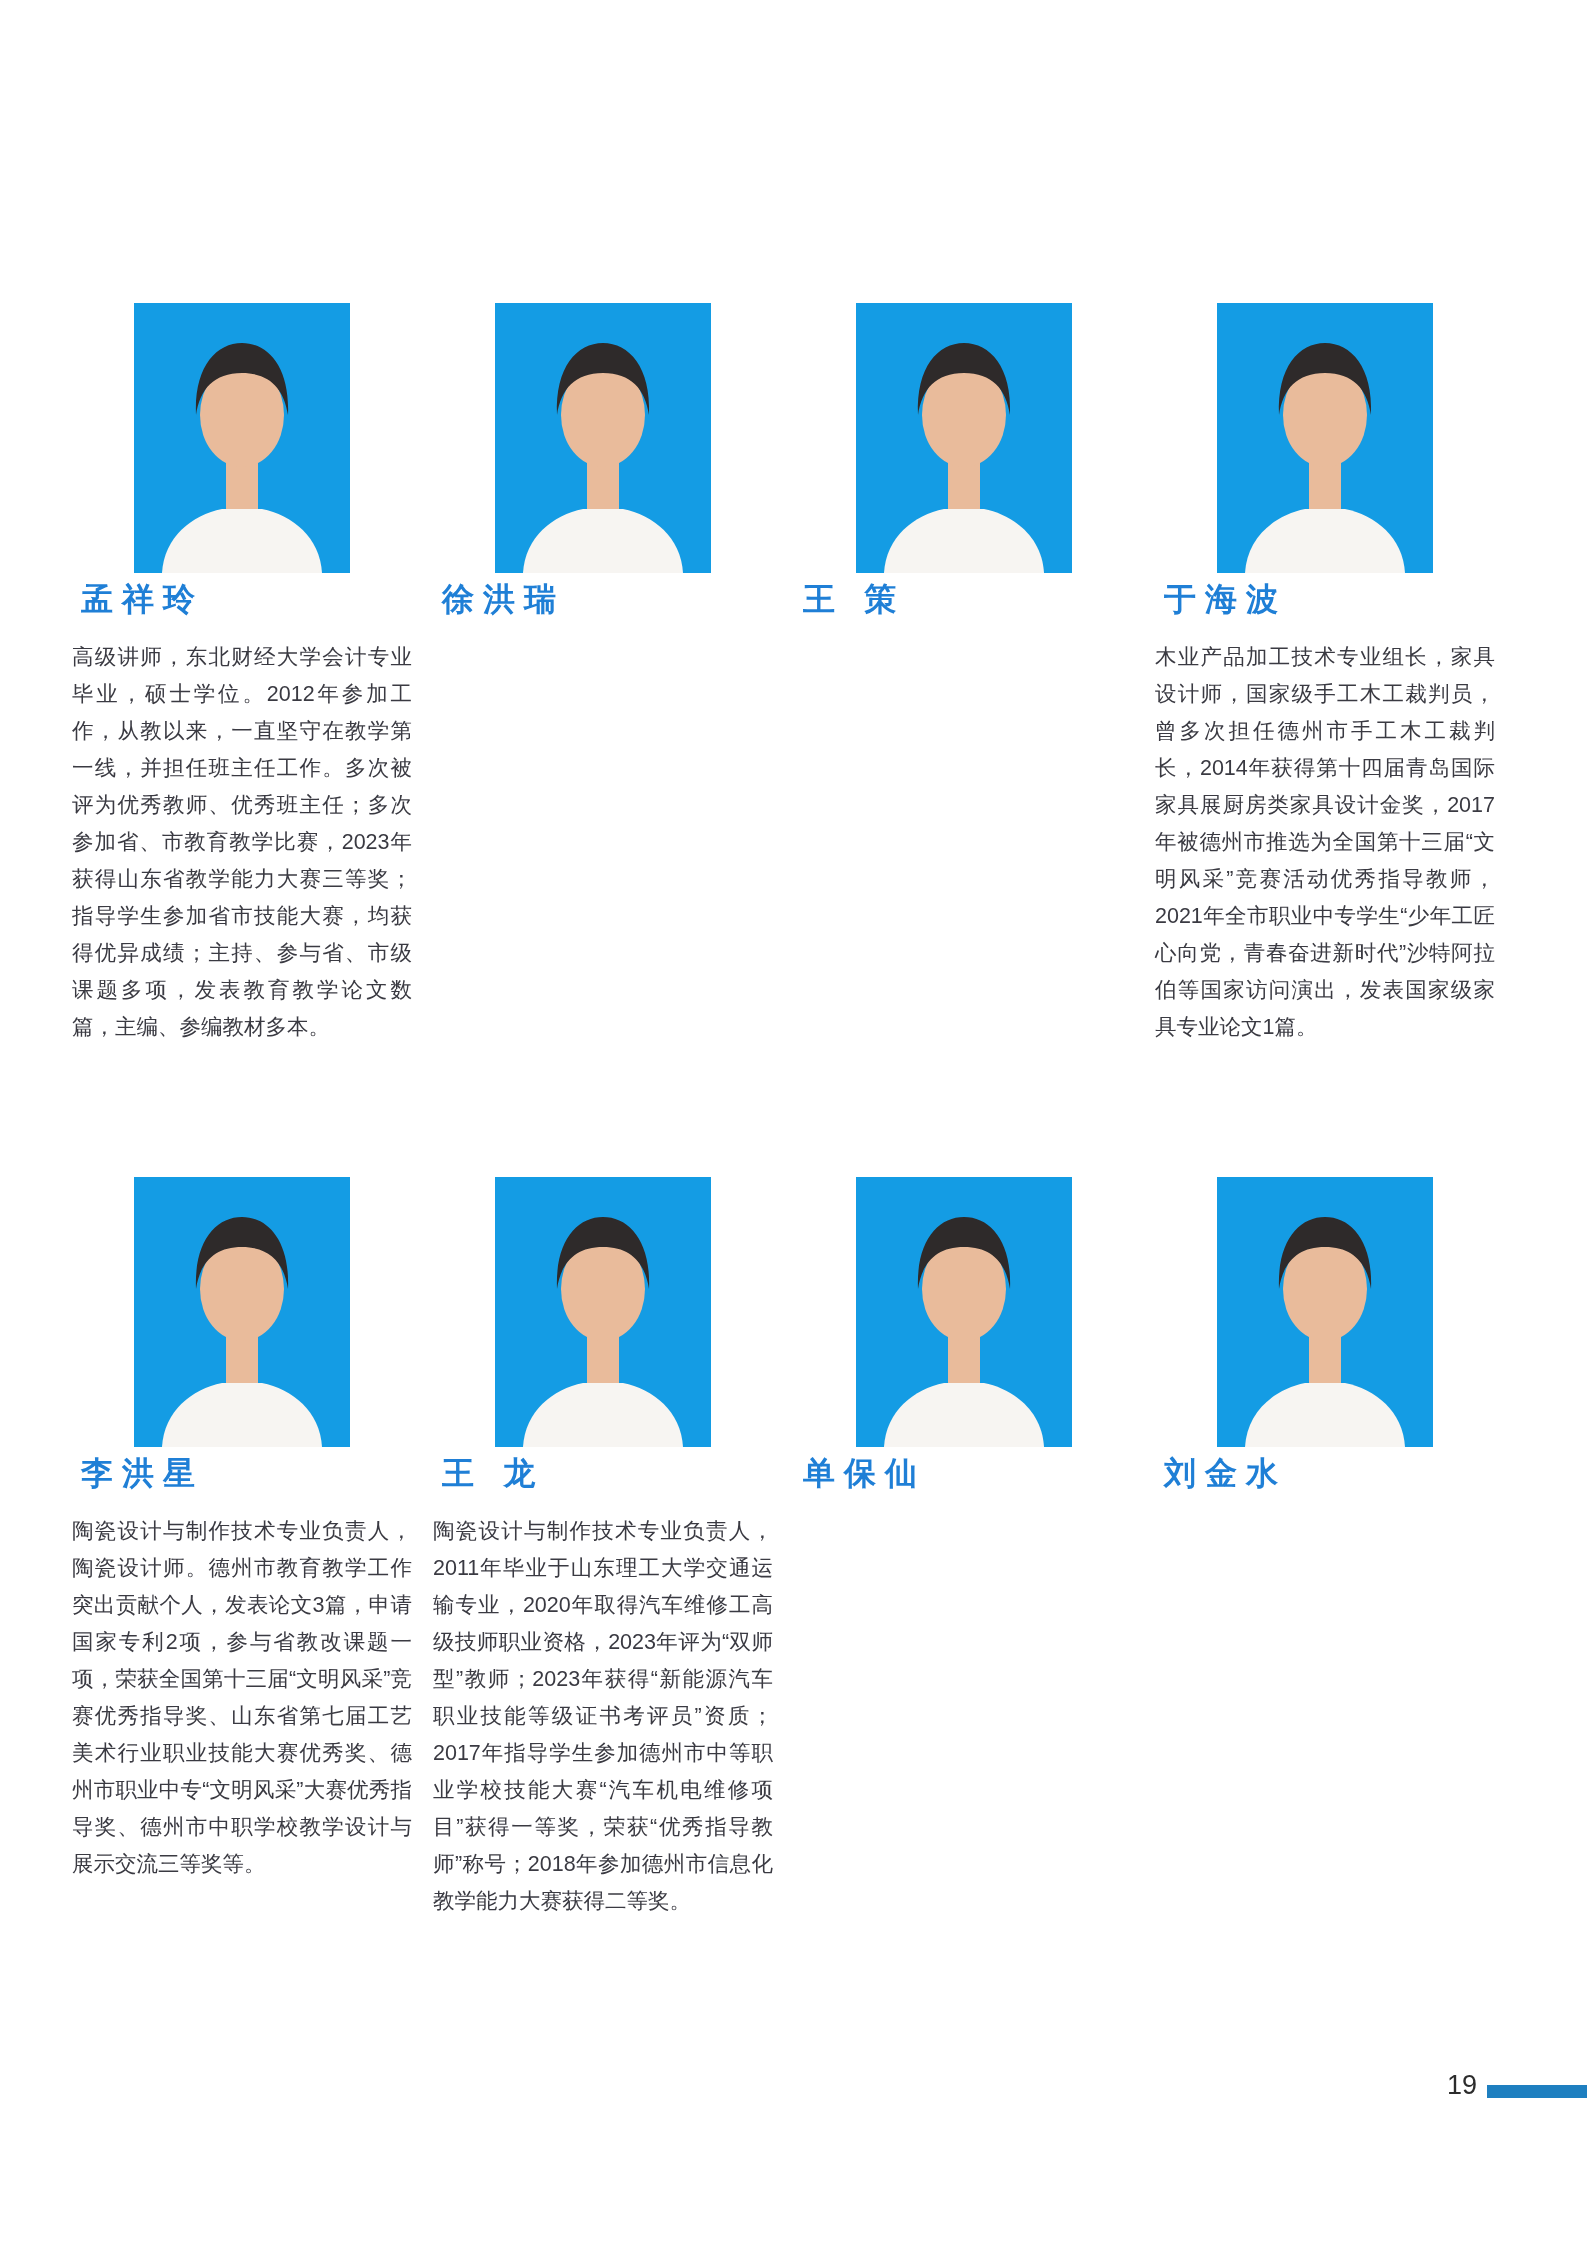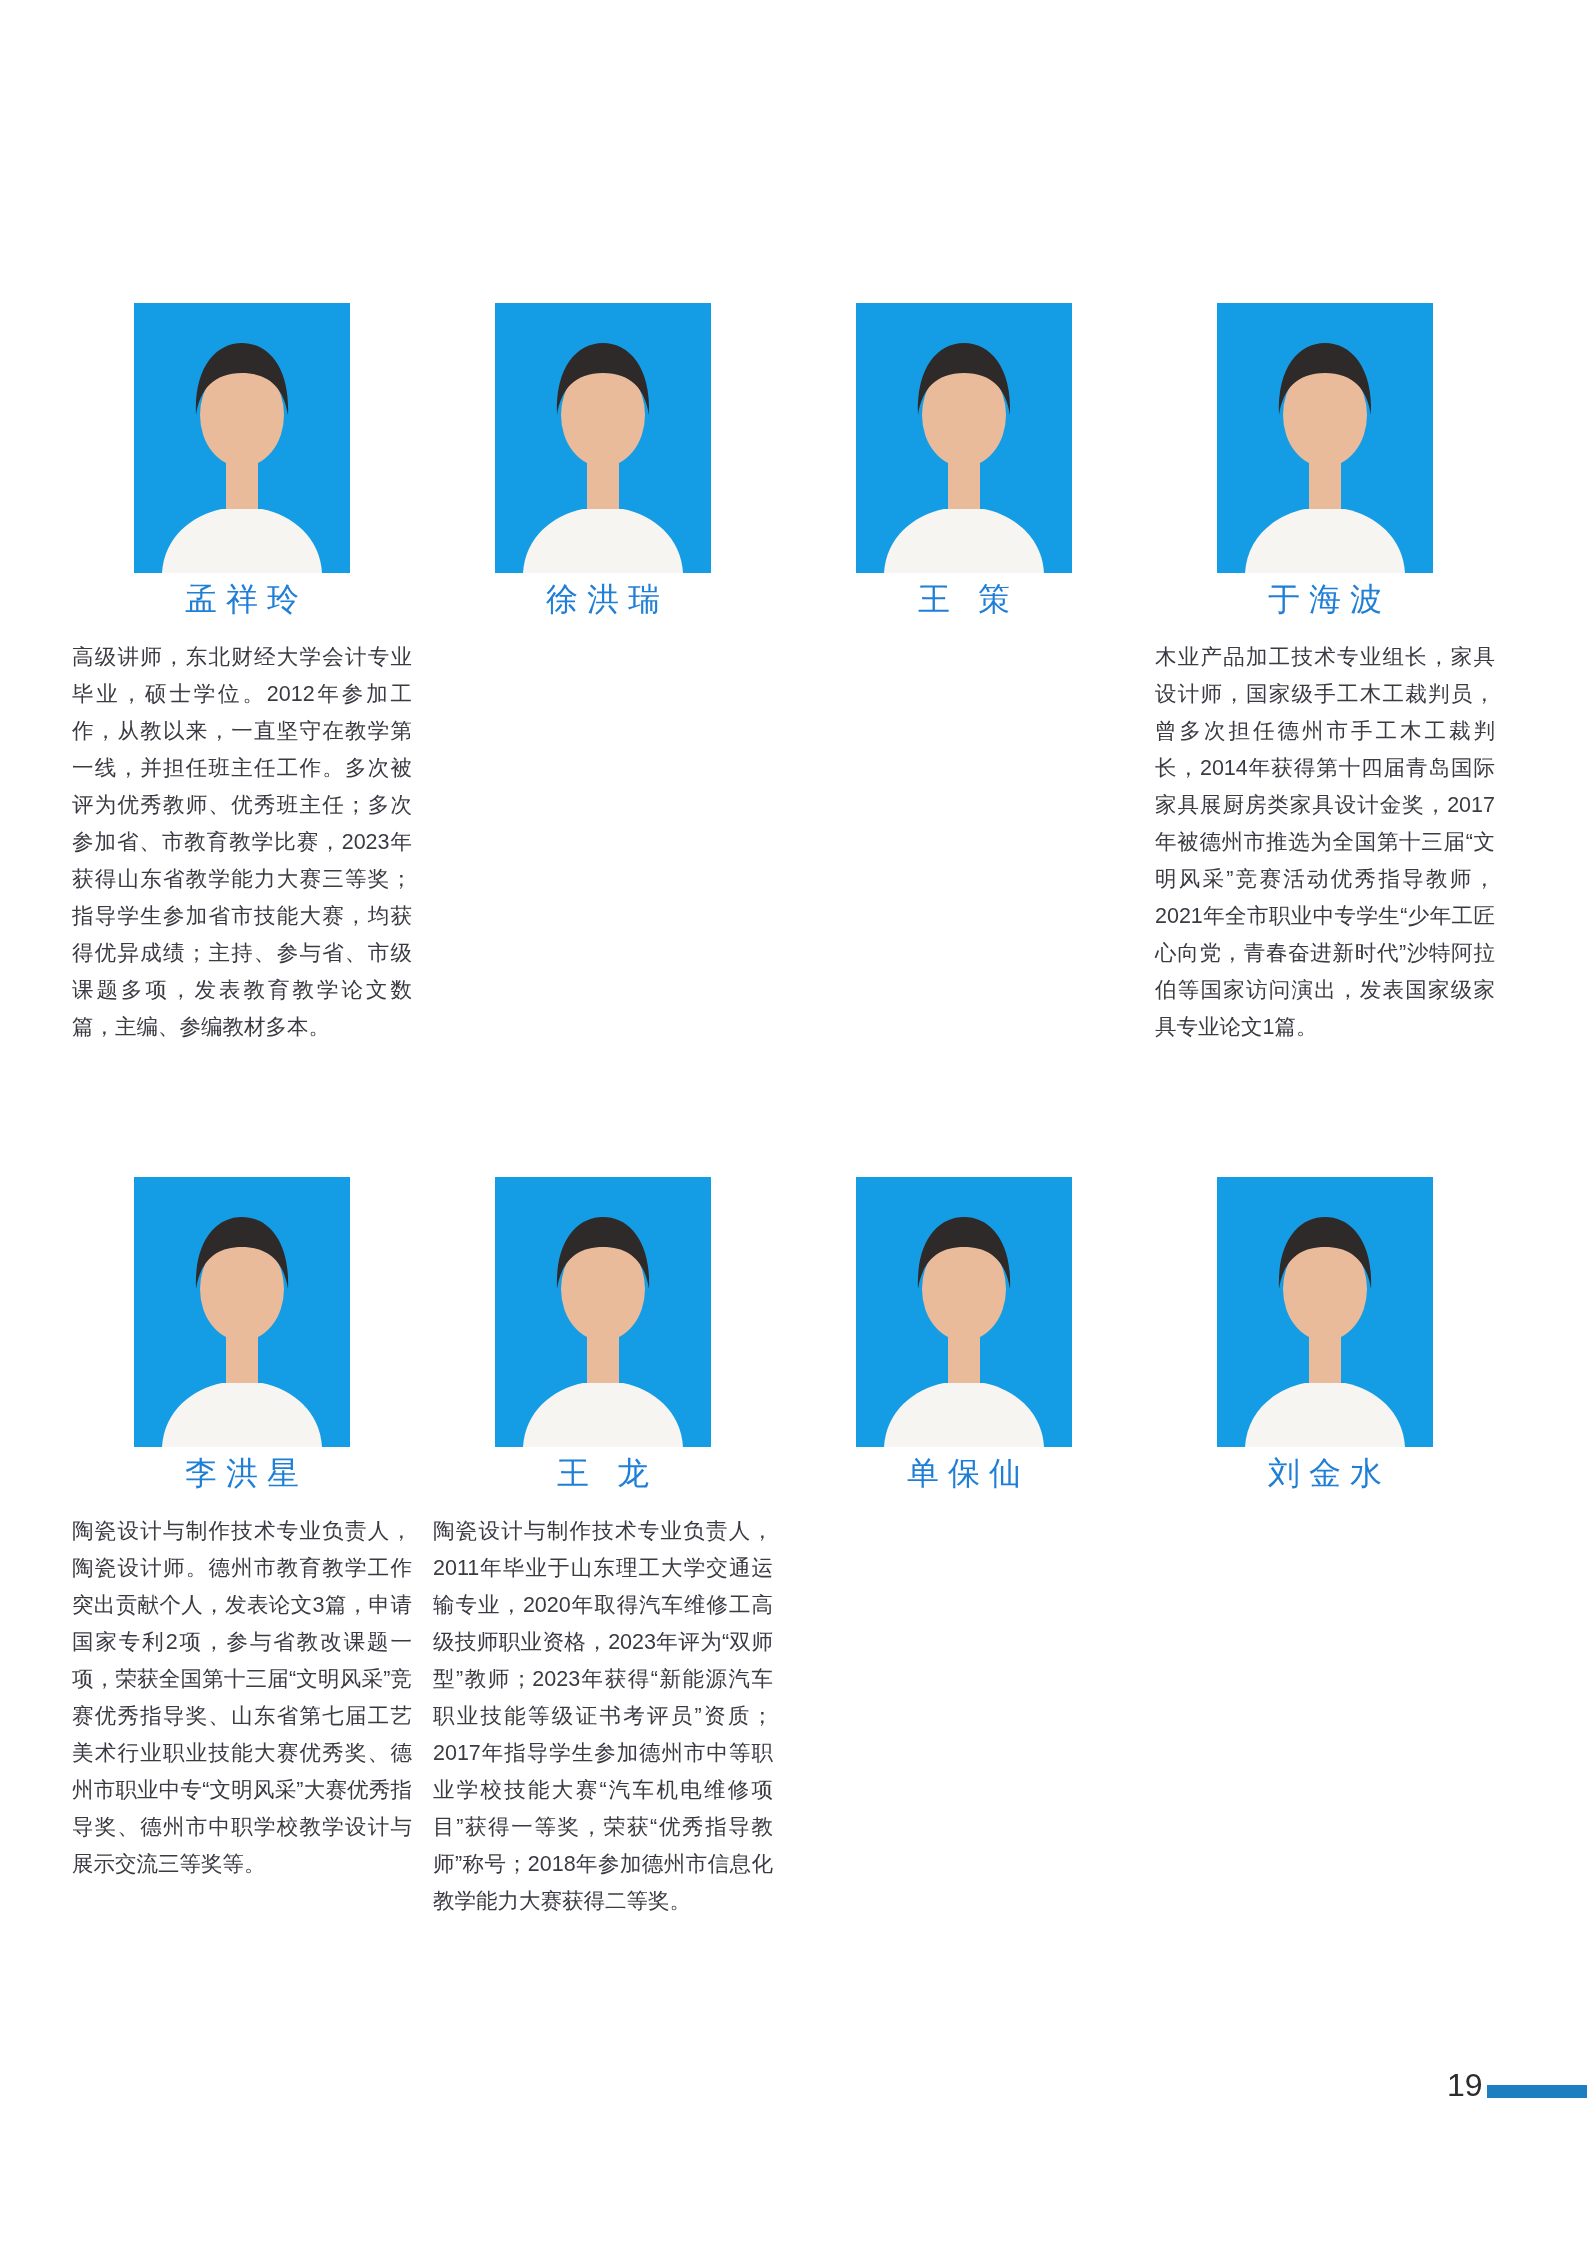--- a/index.html
+++ b/index.html
@@ -28,38 +28,37 @@
     margin: 0 auto;
     background: var(--photo-bg);
   }
   .photo svg { display: block; }
   .ph-bg   { fill: var(--photo-bg); }
   .ph-face, .ph-neck { fill: #E9BB9B; }
   .ph-hair { fill: #2E2A2A; }
   .ph-body { fill: #F7F5F2; }
   .tname {
     margin: 6px 0 0;
-    text-align: center;
     font-size: 32px; line-height: 40px;
-    font-weight: normal;
+    font-weight: bold;
     color: var(--name-color);
     letter-spacing: 9px;
     text-indent: 9px;
     font-family: "DejaVu Serif", "Liberation Serif", serif;
   }
   .bio {
     margin: 20px 0 0;
     font-size: 21.5px;
     line-height: 37px;
     color: var(--bio-color);
     text-align: justify;
   }
   .footer-num {
     position: absolute; left: 1447px; top: 2072px;
-    font-size: 32px; line-height: 27px;
+    font-size: 27px; line-height: 27px;
     color: #2C2C2C;
   }
   .footer-bar {
     position: absolute; left: 1487px; top: 2085px;
     width: 100px; height: 13px;
     background: var(--accent);
   }
 </style>
 </head>
 <body style="--photo-bg: #149CE4; --name-color: #1F7FD6; --bio-color: #3A3A42; --accent: #1E7FC0;">

